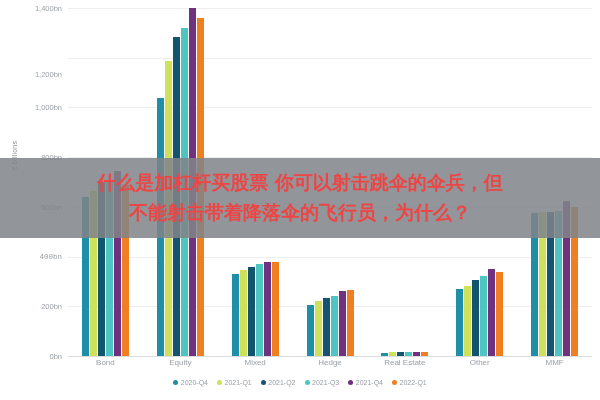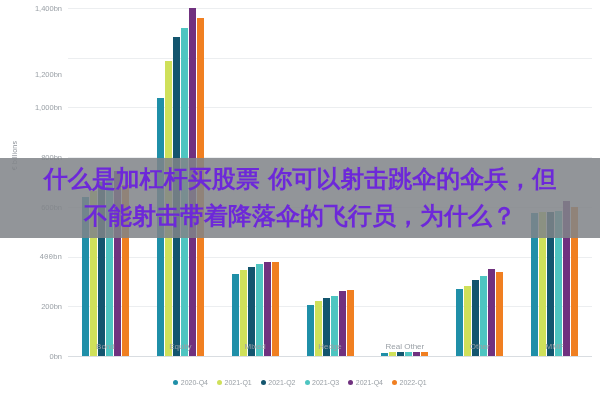--- a/index.html
+++ b/index.html
@@ -68,21 +68,21 @@
   }
   .bar{
     width:7px;
     min-height:1px;
     border-radius:0;
   }
 
   
   .cat-labels{
     position:absolute;
-    left:68px; top:342px;
+    left:68px; top:358px;
     width:524px;height:14px;
     display:flex;
   }
   .cat-label{
     flex:1 1 0;
     text-align:center;
     font-size:8px;
     color:#9aa0a6;
     white-space:nowrap;
   }
@@ -114,23 +114,23 @@
     left:0; top:158px;
     width:600px; height:80px;
     background:rgba(128,132,136,.86);
     display:flex;
     flex-direction:column;
     align-items:center;
     justify-content:center;
     gap:2px;
   }
   .overlay-line{
-    font-size:24px;
+    font-size:19px;
     font-weight:bold;
-    color:#6d28d9;
+    color:#ef4444;
     line-height:1.45;
     white-space:nowrap;
     text-align:right;
     font-family:"DejaVu Sans","Liberation Sans",sans-serif;
   }
 </style>
 </head>
 <body>
 
 <div id="chart-root">
@@ -214,21 +214,21 @@
           <div class="bar" title="2022-Q1 · MMF · 600" style="height: 149.143px; background: rgb(240, 127, 33);"></div>
         </div>
       </div>
   </div>
 
   <div class="cat-labels" id="cat-labels">
       <div class="cat-label">Bond</div>
       <div class="cat-label">Equity</div>
       <div class="cat-label">Mixed</div>
       <div class="cat-label">Hedge</div>
-      <div class="cat-label">Real Other</div>
+      <div class="cat-label">Real Estate</div>
       <div class="cat-label">Other</div>
       <div class="cat-label">MMF</div>
     </div>
 
   <div class="legend" id="legend">
       <div class="legend-item">
         <span class="legend-dot" style="background: rgb(31, 143, 168);"></span>
         <span class="legend-text">2020-Q4</span>
       </div>
       <div class="legend-item">

